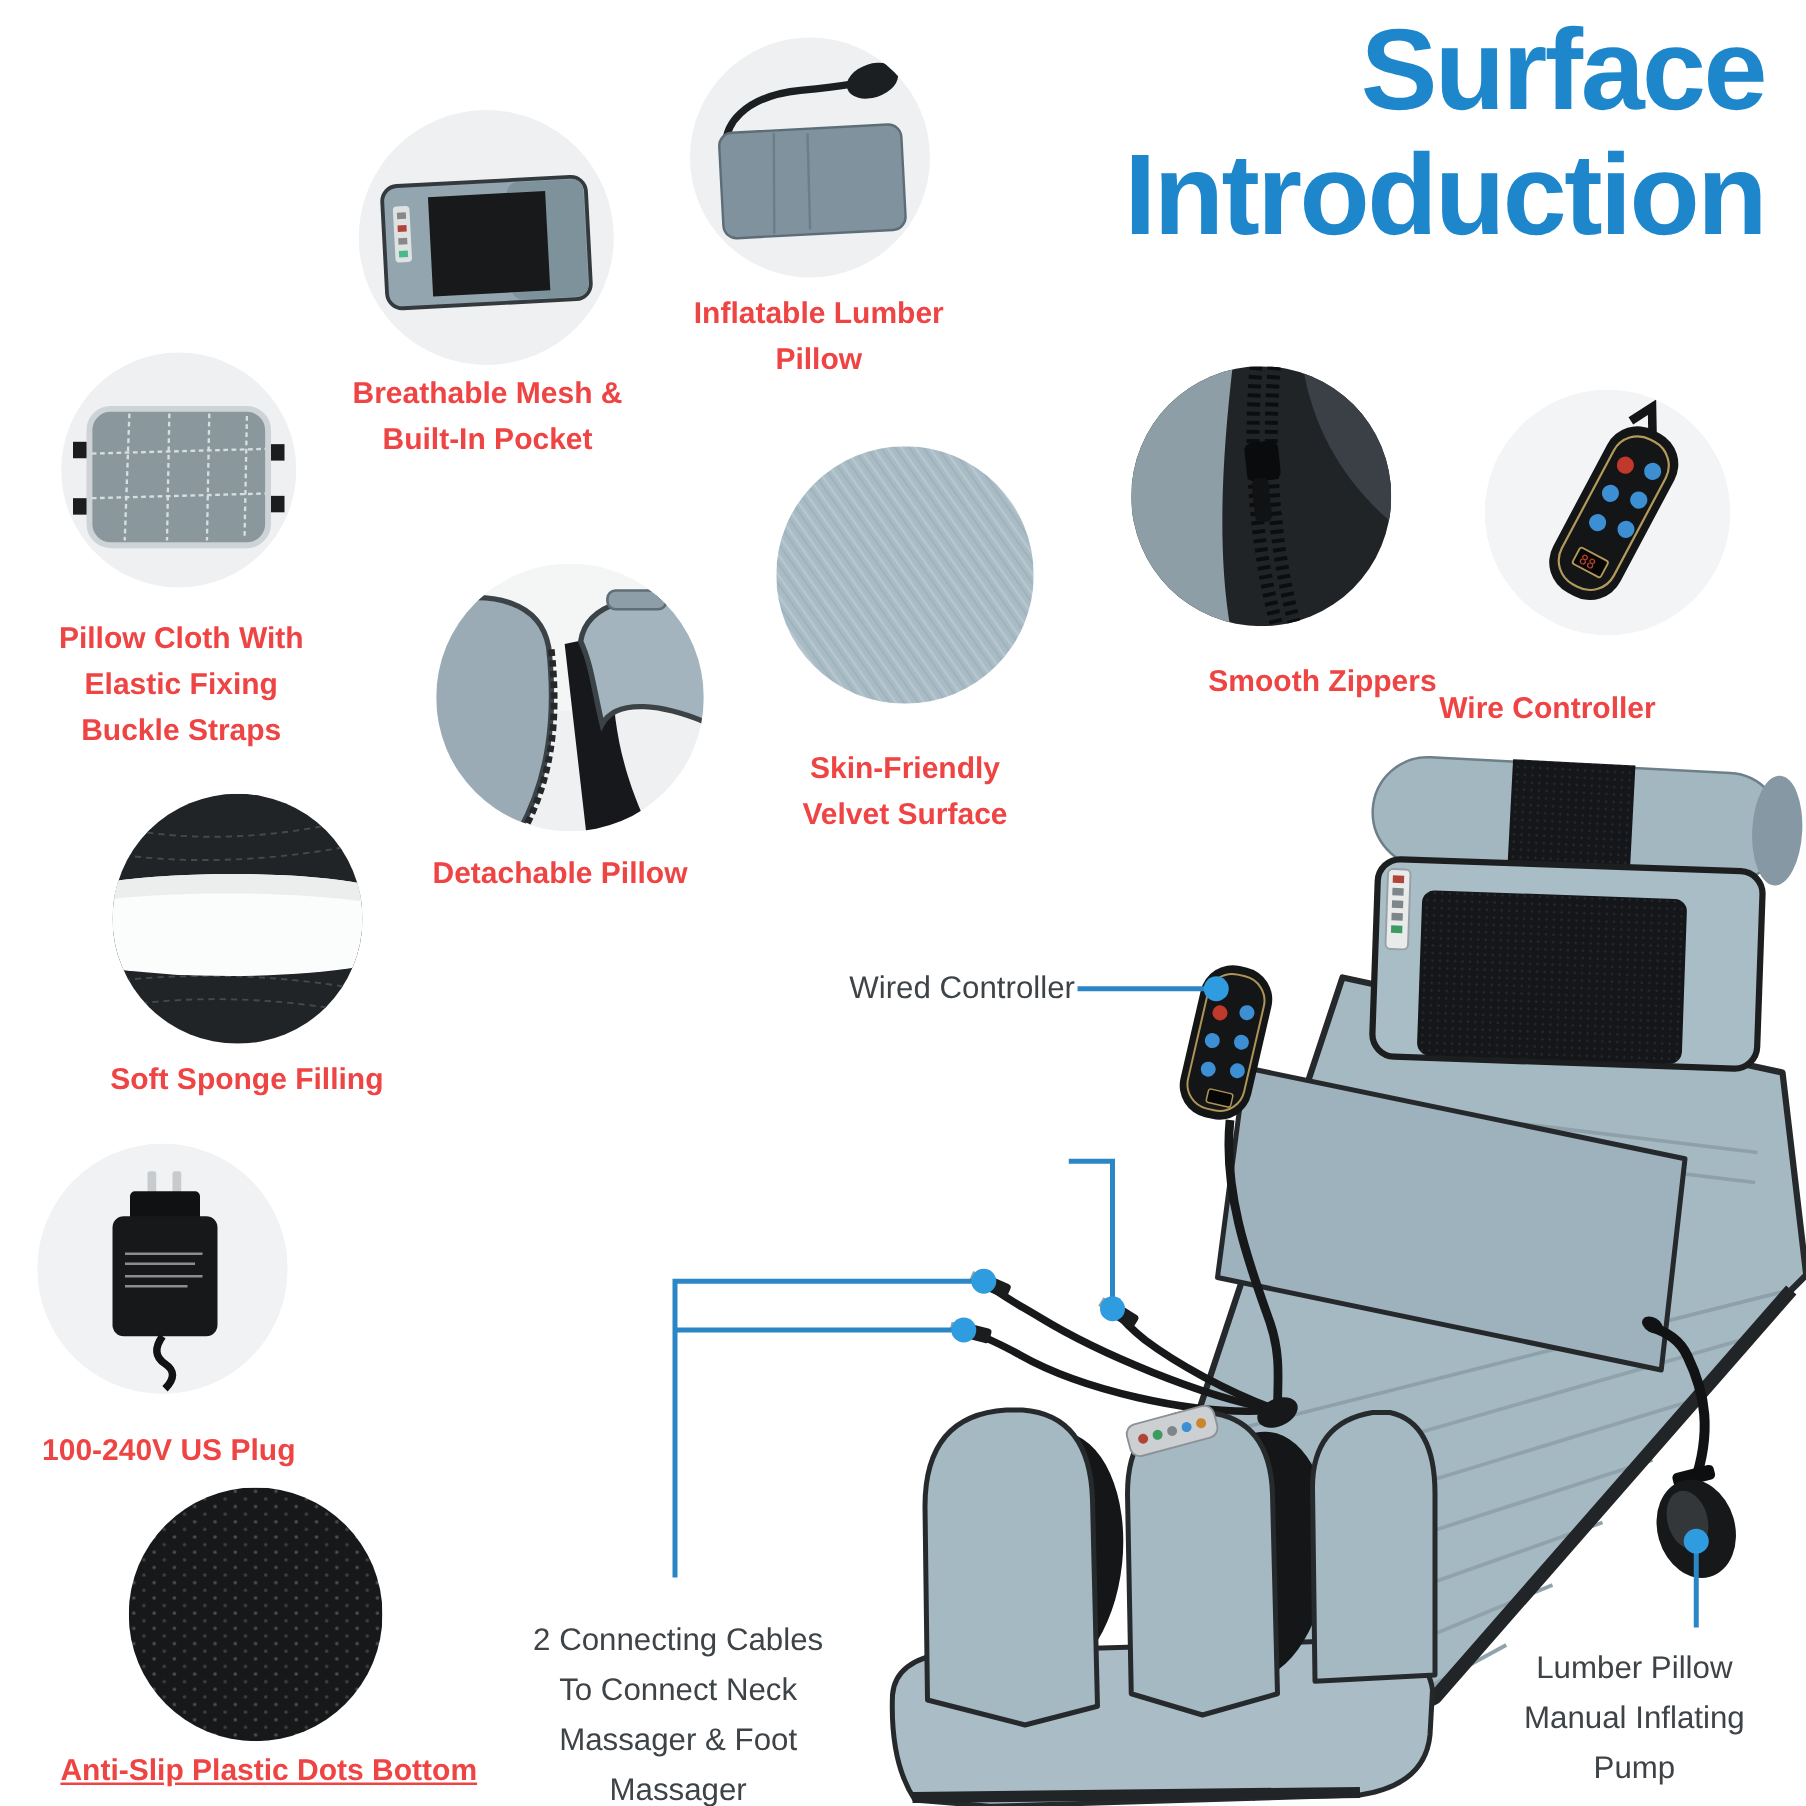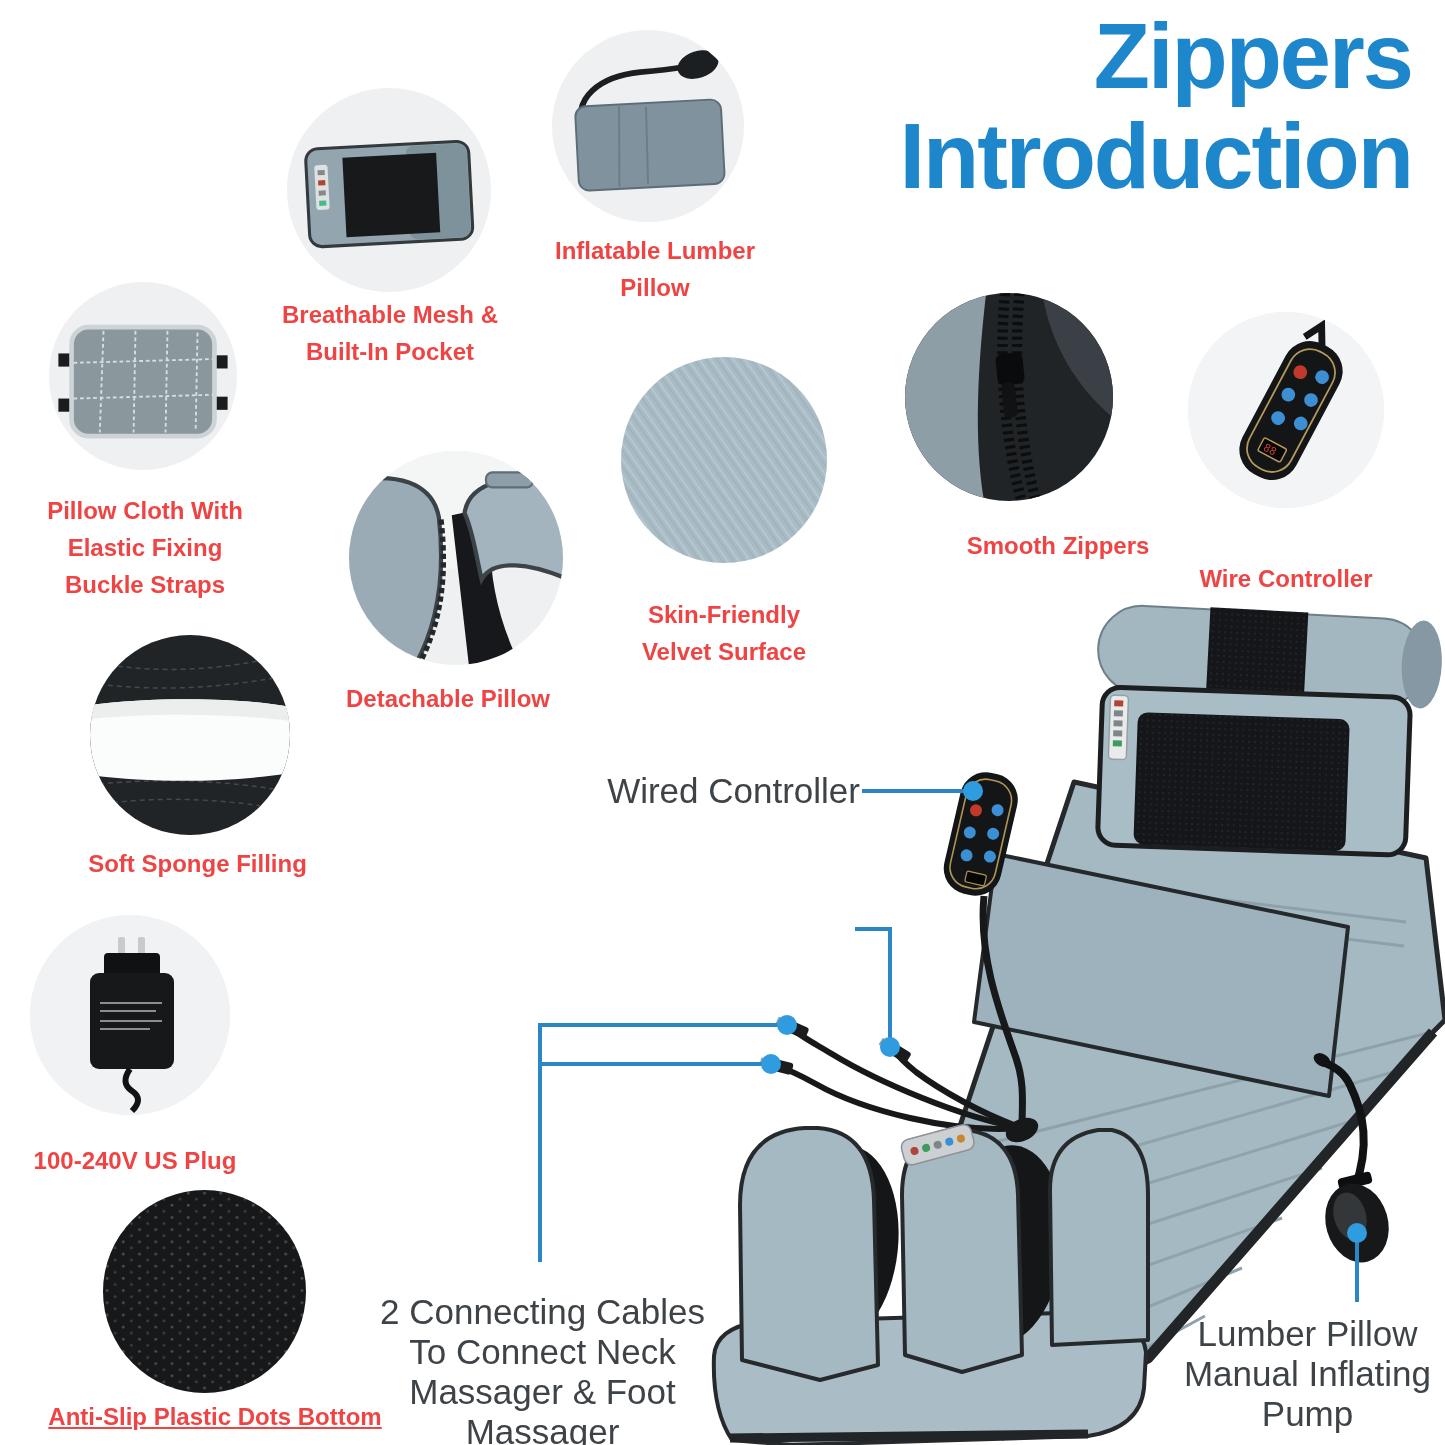--- a/index.html
+++ b/index.html
@@ -17,36 +17,36 @@
   .circle{
     position:absolute;border-radius:50%;background:#eef0f1;overflow:hidden;
   }
   .circle svg{display:block;width:100%;height:100%;}
   .feature-label{
     position:absolute;color:#ef4444;font-weight:bold;font-size:24px;
     line-height:37px;text-align:center;white-space:pre-line;
   }
   
   .callout-label{
-    position:absolute;color:#3e4347;font-weight:normal;font-size:35px;
+    position:absolute;color:#3e4347;font-weight:normal;font-size:25px;
     line-height:41px;white-space:pre-line;
   }
   .align-right{text-align:right;}
   .align-center{text-align:center;}
   
   .product-svg{position:absolute;left:700px;top:590px;width:745px;height:855px;}
   .callout-svg{position:absolute;left:0;top:0;width:1445px;height:1445px;pointer-events:none;}
 </style>
 </head>
 <body>
 
 <div class="canvas">
 
   <div class="title">
-    <div>Zippers</div>
+    <div>Surface</div>
     <div>Introduction</div>
   </div>
 
   <div class="circle" style="left:287px;top:88px;width:204px;height:204px;">
     <svg viewBox="0 0 200 200">
       <g transform="rotate(-3 100 100)">
         <rect x="20" y="56" width="160" height="96" rx="12" fill="#93a5ae" stroke="#33393c" stroke-width="3"></rect>
         <rect x="118" y="58" width="60" height="92" rx="8" fill="#7e929c"></rect>
         <rect x="56" y="66" width="92" height="78" fill="#17191b"></rect>
         <rect x="28" y="72" width="13" height="44" rx="3" fill="#dfe2e3"></rect>
@@ -143,21 +143,21 @@
           <circle cx="115" cy="56" r="7" fill="#3d8fd4"></circle>
         <circle cx="93" cy="88" r="7" fill="#3d8fd4"></circle>
           <circle cx="116" cy="82" r="7" fill="#3d8fd4"></circle>
         <circle cx="95" cy="114" r="7" fill="#3d8fd4"></circle>
           <circle cx="118" cy="108" r="7" fill="#3d8fd4"></circle>
         <rect x="92" y="138" width="26" height="15" rx="2" fill="#060606" stroke="#b39a5b" stroke-width="1.5"></rect>
         <text x="96" y="150" font-size="11" fill="#c8412f" font-family="DejaVu Sans Mono, monospace">88</text>
       </g>
     </svg>
   </div>
-  <div class="feature-label" style="left:1136px;top:548px;width:300px;margin-top:12px;">Wire Controller</div>
+  <div class="feature-label" style="left:1088px;top:548px;width:300px;">Wire Controller</div>
 
   <div class="circle" style="left:90px;top:635px;width:200px;height:200px;">
     <svg viewBox="0 0 200 200">
       <rect width="200" height="200" fill="#212427"></rect>
       <g stroke="#45494d" stroke-width="1.5" stroke-dasharray="5 4" fill="none">
         <path d="M 10,28 C 70,40 140,34 195,20"></path>
         <path d="M 0,48 C 70,58 140,52 200,40"></path>
         <path d="M 5,170 C 70,160 140,164 200,176"></path>
         <path d="M 0,150 C 70,142 140,146 195,156"></path>
       </g>

